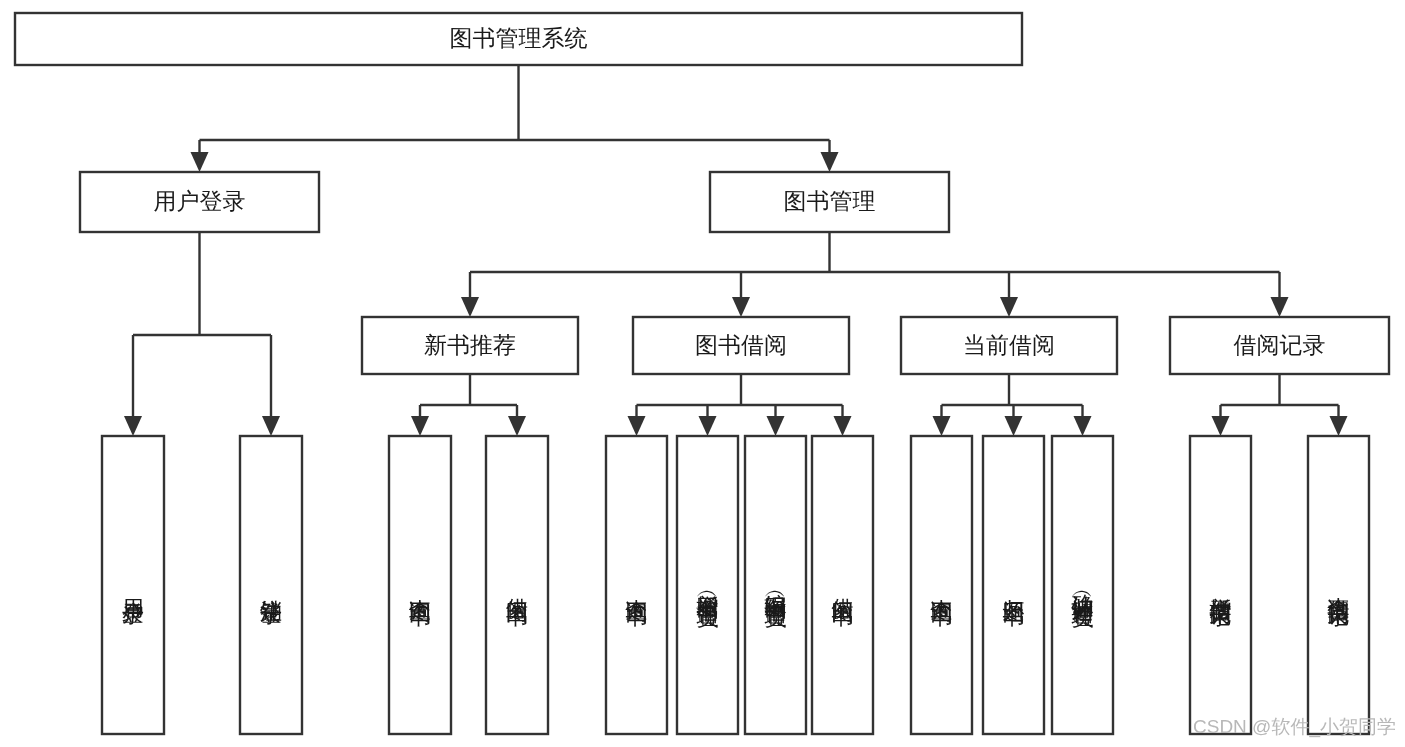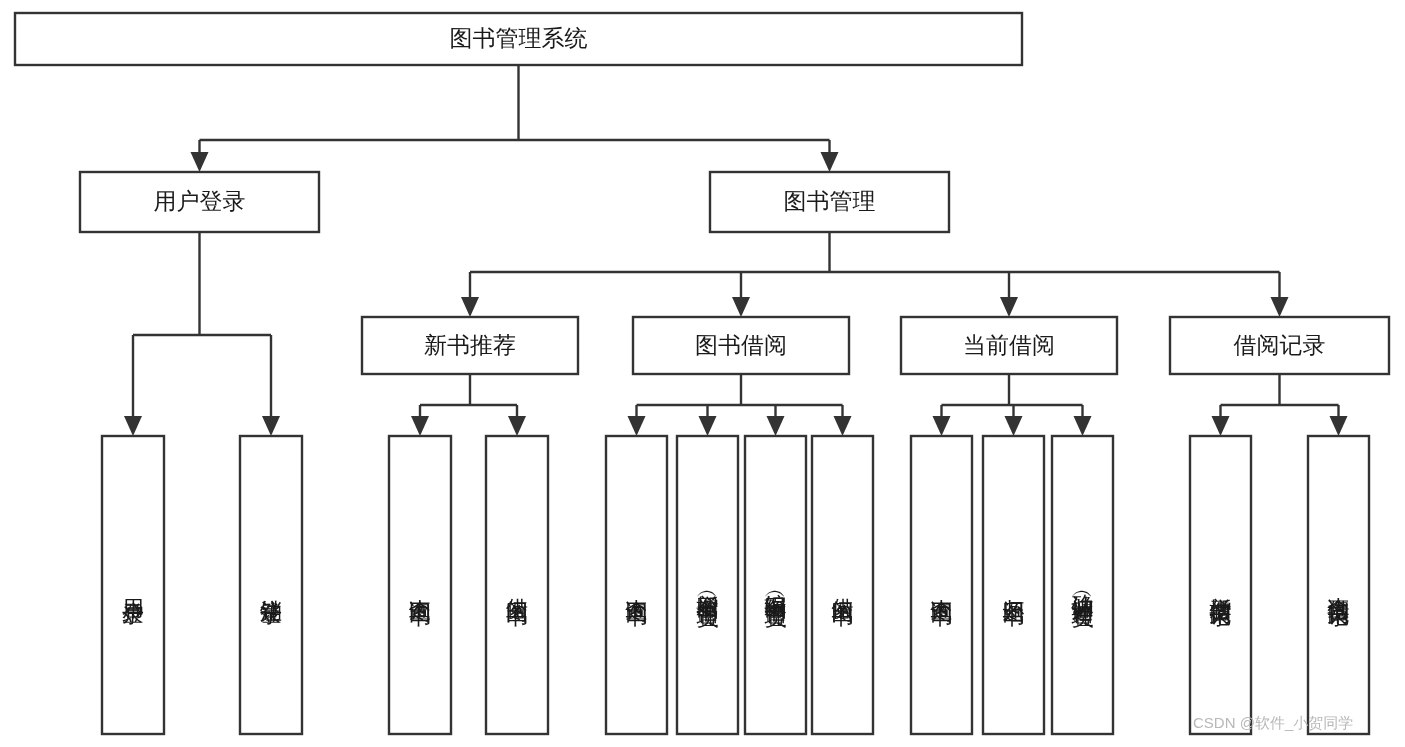--- a/index.html
+++ b/index.html
@@ -60,21 +60,21 @@
     display: flex;
     align-items: center;
     justify-content: center;
     text-align: center;
     white-space: nowrap;
     user-select: none;
   }
   .watermark {
     position: absolute;
     font-family: "Liberation Sans", "DejaVu Sans", sans-serif;
-    font-size: 15px;
+    font-size: 19px;
     color: #b8b8b8;
     white-space: nowrap;
     user-select: none;
   }
 </style>
 </head>
 <body>
 
 <div id="diagram-root">
 

